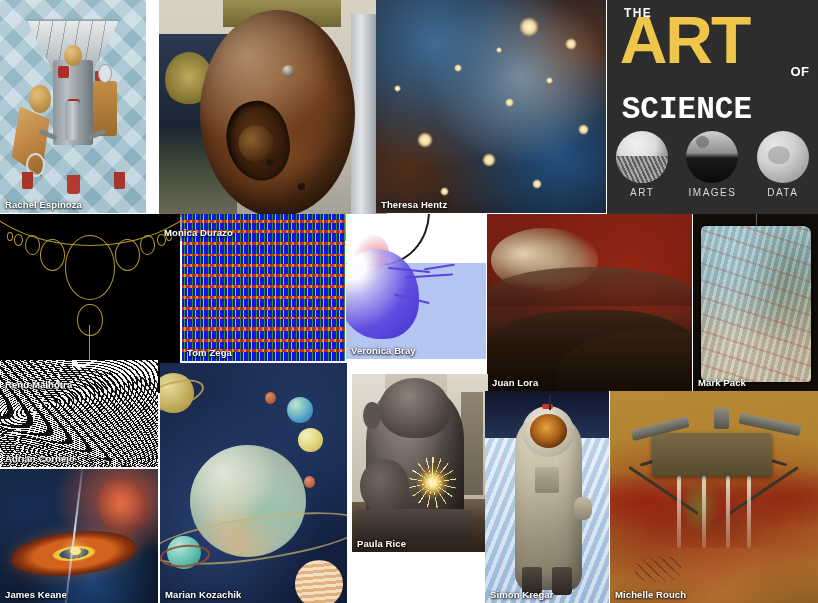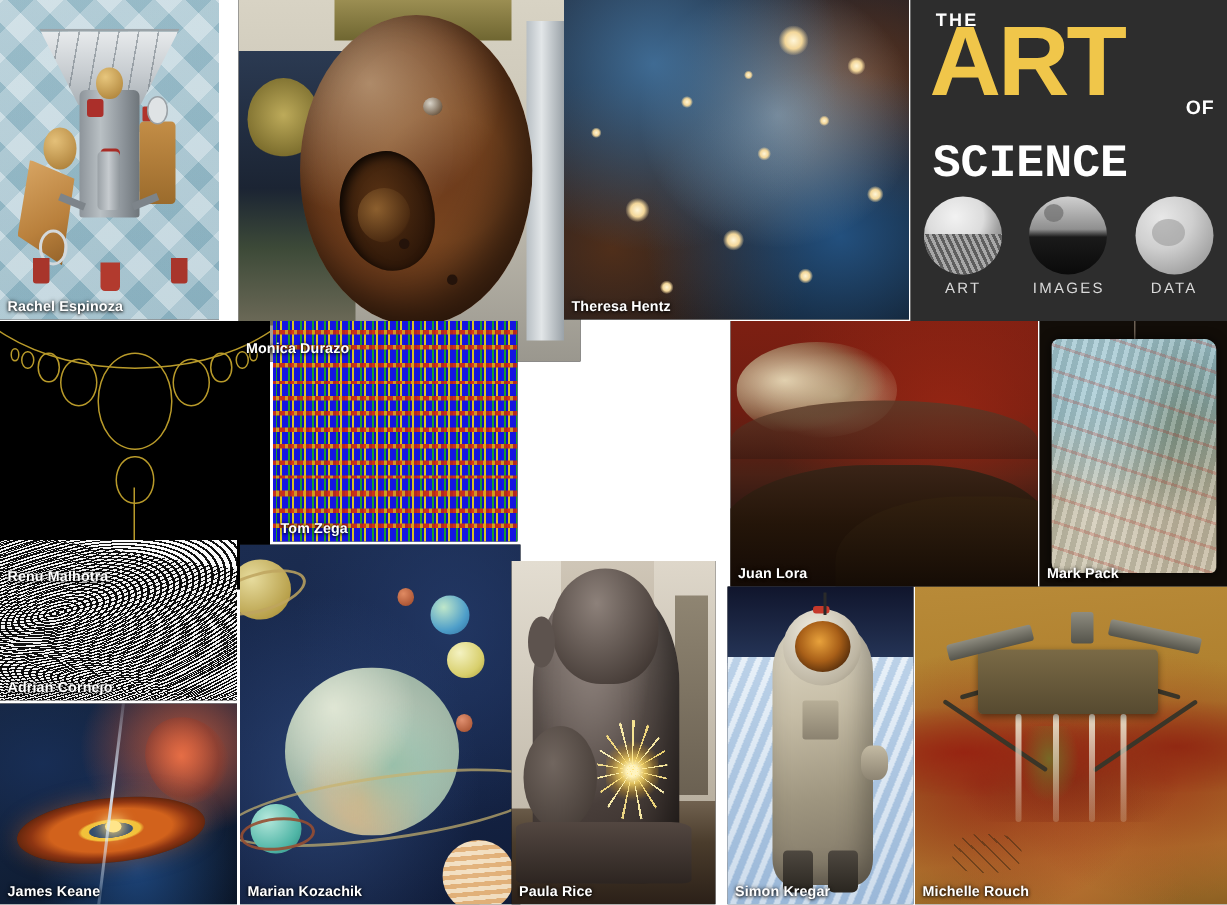--- a/index.html
+++ b/index.html
@@ -712,20 +712,34 @@
         <div class="zband" style="top:63%; height:2.2%;"></div>
         <div class="zband" style="top:70%; height:1.6%;"></div>
         <div class="zband" style="top:77%; height:2.4%;"></div>
         <div class="zband" style="top:85%; height:1.8%;"></div>
         <div class="zband" style="top:92%; height:2.2%;"></div>
       </div>
     </div>
     <div class="credit">Tom Zega</div>
   </div>
 
+  <div class="tile" style="left:346px; top:214px; width:140px; height:145px;">
+    <div class="art">
+      <div class="bray-bg"></div>
+      <div class="bray-lower"></div>
+      <div class="bray-curve"></div>
+      <div class="bray-red"></div>
+      <div class="bray-plume"></div>
+      <div class="bray-streak" style="left:30%; top:38%; width:30%; transform:rotate(6deg);"></div>
+      <div class="bray-streak" style="left:42%; top:42%; width:34%; transform:rotate(-4deg);"></div>
+      <div class="bray-streak" style="left:34%; top:58%; width:26%; transform:rotate(14deg);"></div>
+      <div class="bray-streak" style="left:56%; top:36%; width:22%; transform:rotate(-9deg);"></div>
+    </div>
+    <div class="credit">Veronica Bray</div>
+  </div>
 
   <div class="tile" style="left:487px; top:214px; width:205px; height:177px;">
     <div class="art">
       <div class="lora-bg"></div>
       <div class="lora-cloud"></div>
       <div class="lora-cloud2"></div>
       <div class="lora-mt"></div>
       <div class="lora-mt2"></div>
     </div>
     <div class="credit">Juan Lora</div>
@@ -775,21 +789,21 @@
       <div class="koz-ring" style="left:0%; top:76%; width:27%; height:9%; border-color:rgba(150,78,50,.9); transform:rotate(-5deg);"></div>
 
       <div class="koz-pl" style="left:72%; top:82%; width:26%; height:20%;
         background:
           repeating-linear-gradient(175deg, rgba(226,176,120,.9) 0 3px, rgba(244,226,198,.9) 3px 6px),
           radial-gradient(circle at 36% 32%, #f0ddc0, #c08f52);"></div>
     </div>
     <div class="credit">Marian Kozachik</div>
   </div>
 
-  <div class="tile" style="left:341px; top:374px; width:136px; height:229px;">
+  <div class="tile" style="left:352px; top:374px; width:136px; height:178px;">
     <div class="art">
       <div class="rice-bg"></div>
       <div class="rice-wallL"></div>
       <div class="rice-wallR"></div>
       <div class="rice-door"></div>
       <div class="rice-figure"></div>
       <div class="rice-head"></div>
       <div class="rice-ear"></div>
       <div class="rice-knee"></div>
       <div class="rice-base"></div>

